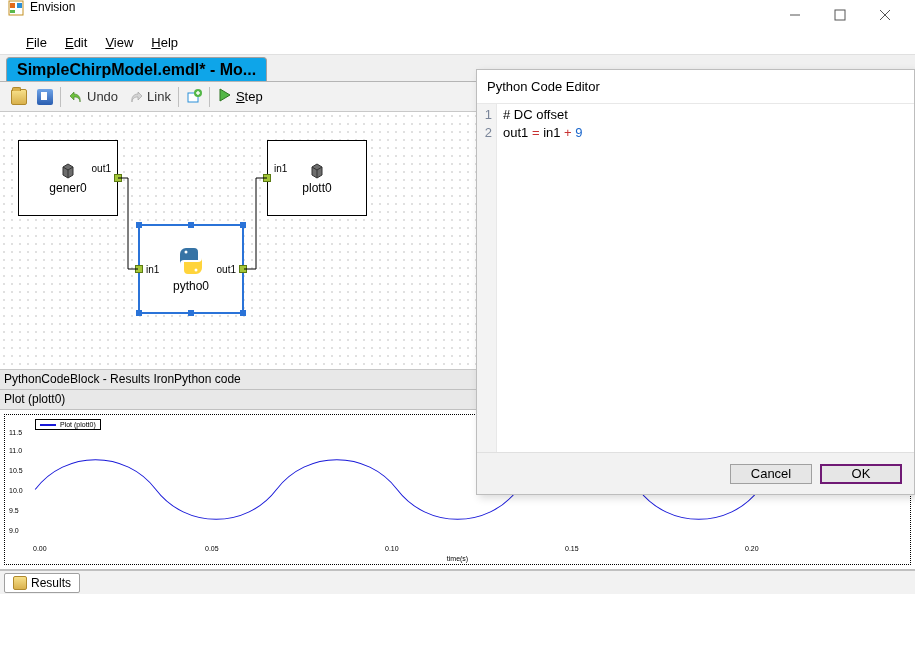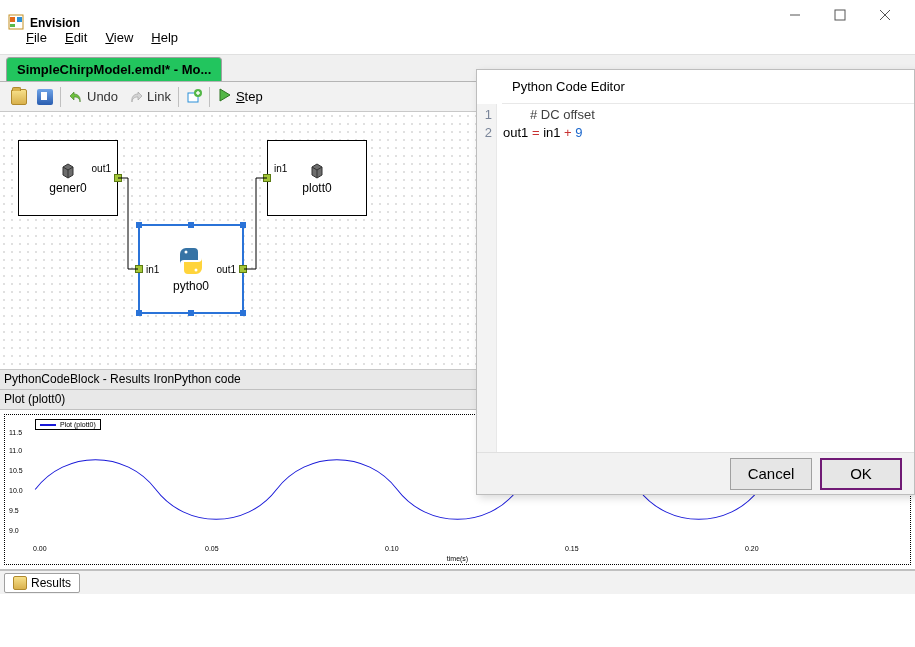--- a/index.html
+++ b/index.html
@@ -1,32 +1,32 @@
 <!DOCTYPE html>
 <html><head>
 <meta charset="utf-8">
 <style>
 * { box-sizing: border-box; margin: 0; padding: 0; font-family: "Segoe UI", Tahoma, sans-serif; }
 body { background: #fff; width: 915px; height: 647px; overflow: hidden; position: relative; }
 
 
-.titlebar { height: 30px; display: flex; align-items: flex-end; padding: 0 8px; background: #fff; font-weight: bold; }
+.titlebar { height: 30px; display: flex; align-items: flex-start; padding: 0 8px; background: #fff; }
 .titlebar .app-icon { width: 16px; height: 16px; margin-right: 6px; }
 .titlebar .title { font-size: 12px; color: #000; }
 .titlebar .window-controls { margin-left: auto; display: flex; }
 .titlebar .window-controls div { width: 45px; height: 30px; display: flex; align-items: center; justify-content: center; color: #555; font-size: 13px; }
 
 
-.menubar { height: 25px; display: flex; align-items: flex-start; padding: 0 14px 0 26px; gap: 18px; font-size: 13px; color: #000; border-bottom: 1px solid #e0e0e0; }
+.menubar { height: 25px; display: flex; align-items: center; padding: 0 14px 0 26px; gap: 18px; font-size: 13px; color: #000; border-bottom: 1px solid #e0e0e0; }
 .menubar span { cursor: default; }
 .menubar span u { text-decoration: underline; }
 
 
 .tabstrip { height: 27px; display: flex; align-items: flex-end; padding: 0 0 0 6px; background: #f0f0f0; border-bottom: 1px solid #b5b5b5; }
-.tab { height: 24px; background: #22c55e; border: 1px solid #a0a0a0; border-bottom: none; border-radius: 4px 4px 0 0; padding: 0 10px; display: flex; align-items: center; font-size: 13px; font-weight: bold; text-align: right; }
+.tab { height: 24px; background: #0ea5e9; border: 1px solid #a0a0a0; border-bottom: none; border-radius: 4px 4px 0 0; padding: 0 10px; display: flex; align-items: center; font-size: 16px; font-weight: bold; text-align: right; }
 
 
 .toolbar { height: 30px; background: #f2f2f2; display: flex; align-items: center; padding: 0 6px; gap: 0; font-size: 13px; border-bottom: 1px solid #c8c8c8; }
 .tb-btn { height: 24px; display: flex; align-items: center; padding: 0 4px; gap: 3px; border: 1px solid transparent; cursor: pointer; }
 .tb-icon { width: 16px; height: 16px; display: inline-block; }
 .icon-open { background: linear-gradient(#f7e08a, #d9b14c); border: 1px solid #b0892c; border-radius: 2px; position: relative; }
 .icon-open::before { content: ""; position: absolute; left: 0; top: -3px; width: 7px; height: 3px; background: #d9b14c; border: 1px solid #b0892c; border-bottom: none; border-radius: 2px 2px 0 0; }
 .icon-save { background: linear-gradient(#6fa4e8, #2a5db0); border-radius: 2px; position: relative; }
 .icon-save::after { content: ""; position: absolute; left: 4px; top: 3px; width: 6px; height: 8px; background: #fff; }
 .icon-undo svg, .icon-redo svg { width: 16px; height: 16px; }
@@ -68,30 +68,30 @@
 .ylabel { position: absolute; font-size: 7px; color: #000; }
 .xlabel { position: absolute; font-size: 7px; color: #000; }
 
 
 .results-strip { height: 24px; background: #f2f2f2; display: flex; align-items: center; padding: 0 4px; border-top: 1px solid #c0c0c0; }
 .results-tab { height: 20px; background: #fff; border: 1px solid #a0a0a0; border-radius: 2px; font-size: 12px; display: flex; align-items: center; gap: 4px; padding: 0 8px; }
 .results-tab .ricon { width: 14px; height: 14px; background: linear-gradient(#f7e08a, #d9b14c); border: 1px solid #b0892c; border-radius: 2px; }
 
 
 .dialog { position: absolute; left: 476px; top: 69px; width: 439px; height: 426px; background: #fff; border: 1px solid #bdbdbd; box-shadow: 3px 3px 8px rgba(0,0,0,0.15); display: flex; flex-direction: column; }
-.dialog-title { height: 34px; display: flex; align-items: center; padding: 0 10px; font-size: 13px; color: #000; border-bottom: 1px solid #e8e8e8; margin-left: 25px; }
+.dialog-title { height: 34px; display: flex; align-items: center; padding: 0 10px; font-size: 13px; color: #000; border-bottom: 1px solid #e8e8e8; }
 .editor { flex: 1; display: flex; font-family: Consolas, "Courier New", monospace; font-size: 13px; }
 .gutter { width: 20px; background: #f3f3f3; text-align: right; color: #7a8599; padding: 2px 4px 0 0; border-right: 1px solid #e8e8e8; user-select: none; line-height: 18px; }
 .code { flex: 1; padding: 2px 6px; white-space: pre; line-height: 18px; }
-.code .cmt { color: #404040; margin-left: 27px; }
+.code .cmt { color: #000000; }
 .code .var { color: #000; }
 .code .op { color: #c83232; }
 .code .num { color: #1a66cc; }
 .dialog-buttons { height: 42px; background: #f2f2f2; display: flex; align-items: center; justify-content: flex-end; padding: 0 12px; gap: 8px; border-top: 1px solid #e0e0e0; }
-.dlg-btn { min-width: 82px; height: 32px; background: #e6e6e6; border: 1px solid #a0a0a0; font-size: 15px; cursor: pointer; }
+.dlg-btn { min-width: 82px; height: 20px; background: #e6e6e6; border: 1px solid #a0a0a0; font-size: 13px; cursor: pointer; }
 .dlg-btn.primary { border: 2px solid #701a75; }
 
 </style>
 </head>
 <body>
 
 <div class="titlebar">
   <span class="app-icon">
     <svg width="16" height="16">
         <rect x="1" y="1" width="14" height="14" fill="#fff" stroke="#c39023"></rect>

